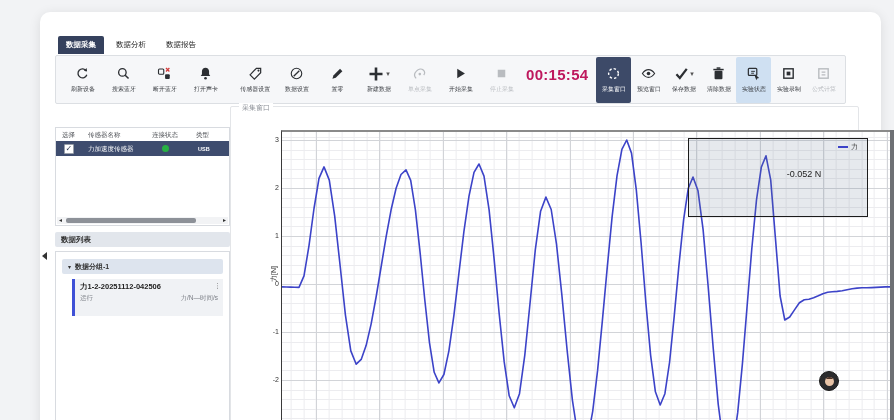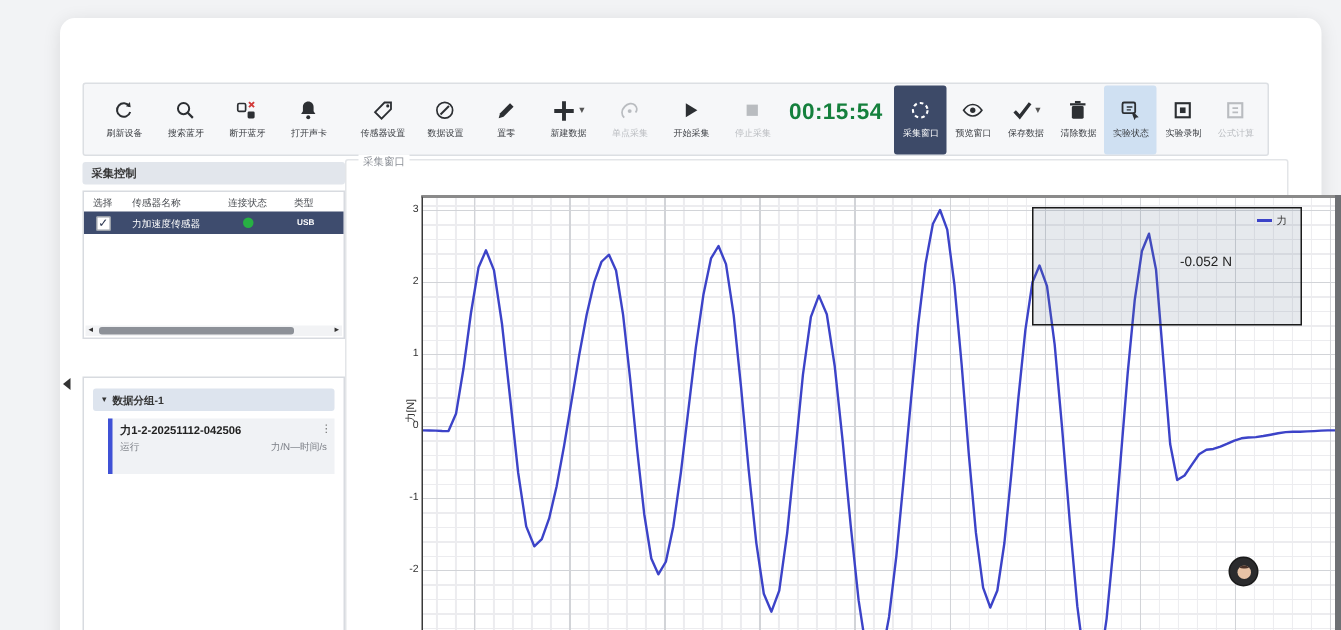--- a/index.html
+++ b/index.html
@@ -14,21 +14,21 @@
   .tbtn{width:41px;height:42px;display:flex;flex-direction:column;align-items:center;justify-content:center;gap:3px;color:#2c2f33;flex:0 0 auto;}
   .tbtn .tlabel{font-size:6.5px;color:#3a3d42;white-space:nowrap;transform:scale(.92);}
   .tbtn.disabled{color:#b9bcc0;}
   .tbtn.disabled .tlabel{color:#b9bcc0;}
   .tbtn .ticon{height:16px;display:flex;align-items:center;justify-content:center;gap:1px;}
   .tbtn.narrow{width:35px;}
   .tbtn.dark{background:#3d4a68;color:#fff;border-radius:2px;height:46px;}
   .tbtn.dark .tlabel{color:#fff;}
   .tbtn.highlight{background:#cfe0f2;border-radius:2px;height:46px;}
   .gap8{width:9px;flex:0 0 auto;}
-  .timer{font-size:15px;font-weight:bold;color:#15803d;letter-spacing:.3px;margin:0 8px 10px 4px;flex:0 0 auto;}
+  .timer{font-size:15px;font-weight:bold;color:#be185d;letter-spacing:.3px;margin:0 8px 10px 4px;flex:0 0 auto;}
   .caret{font-size:7px;color:#555;line-height:6px;}
   
   .panel{position:absolute;left:15px;width:175px;background:#fff;}
   .panel-header{height:15px;background:#e2e6ec;font-size:7.5px;font-weight:bold;color:#333;line-height:15px;padding-left:6px;border-radius:2px;}
   .cc{top:96px;height:118px;}
   .cc-table{position:absolute;left:0;top:19px;right:0;bottom:0;border:1px solid #d8dbe0;background:#fff;}
   .cc-head{position:relative;height:13px;font-size:6.5px;color:#4a4d52;}
   .cc-head span{position:absolute;top:3px;}
   .cc-row{position:relative;height:15px;background:#3e4c6e;color:#fff;}
   .cc-check{position:absolute;left:8px;top:3px;width:8px;height:8px;background:#fff;border:1px solid #9aa0aa;border-radius:1px;}
@@ -75,20 +75,25 @@
   .vscroll .vthumb{position:absolute;left:0;top:0;width:7px;height:100%;background:#6e7074;}
   .avatar-btn{position:absolute;left:779px;top:359px;width:18px;height:18px;border-radius:50%;background:#2b2b2d;border:1px solid #1a1a1a;display:flex;align-items:center;justify-content:center;}
   .avatar-btn .face{width:9px;height:9px;border-radius:50%;background:#e8c3a6;position:relative;overflow:hidden;}
   .avatar-btn .face::before{content:"";position:absolute;left:0;top:-2px;width:9px;height:4.5px;background:#4a3128;border-radius:50%;}
 </style>
 </head>
 <body>
 
 <div class="window">
 
+  <div class="tabbar">
+    <div class="tab active">数据采集</div>
+    <div class="tab">数据分析</div>
+    <div class="tab">数据报告</div>
+  </div>
 
   <div class="toolbar">
     <div class="tbtn">
       <span class="ticon">
           <svg width="15" height="15" viewBox="0 0 16 16">
             <path d="M12.6 9.3A4.8 4.8 0 1 1 12 5.2" fill="none" stroke="currentColor" stroke-width="1.4"></path>
             <path d="M12.4 2.2l.5 3.6-3.4-.7z" fill="currentColor"></path>
           </svg>
         </span>
       <span class="tlabel">刷新设备</span>
@@ -243,21 +248,20 @@
           <svg width="15" height="15" viewBox="0 0 16 16">
             <rect x="3" y="3" width="10" height="10" fill="none" stroke="currentColor" stroke-width="1.5"></rect>
             <path d="M6 6.5h4M6 9.5h4" stroke="currentColor" stroke-width="1.2"></path>
           </svg>
         </span>
       <span class="tlabel">公式计算</span>
     </div>
   </div>
 
   <div class="panel cc">
-    <div class="panel-header">采集控制</div>
     <div class="cc-table">
       <div class="cc-head">
         <span style="left:6px">选择</span>
         <span style="left:32px">传感器名称</span>
         <span style="left:96px">连接状态</span>
         <span style="left:140px">类型</span>
       </div>
       <div class="cc-row">
         <span class="cc-check"></span>
         <span class="cc-name">力加速度传感器</span>
@@ -266,20 +270,21 @@
       </div>
       <div class="hscroll">
         <span class="arr l">◂</span>
         <span class="thumb"></span>
         <span class="arr r">▸</span>
       </div>
     </div>
   </div>
 
   <div class="panel dl">
+    <div class="panel-header">数据列表</div>
     <div class="dl-body">
       <div class="dl-group">
         <span class="gcaret">▾</span>
         <span class="glabel">数据分组-1</span>
       </div>
       <div class="dl-item">
         <div class="ititle">力1-2-20251112-042506</div>
         <div class="isub">
           <span class="istatus">运行</span>
           <span class="iaxes">力/N—时间/s</span>

